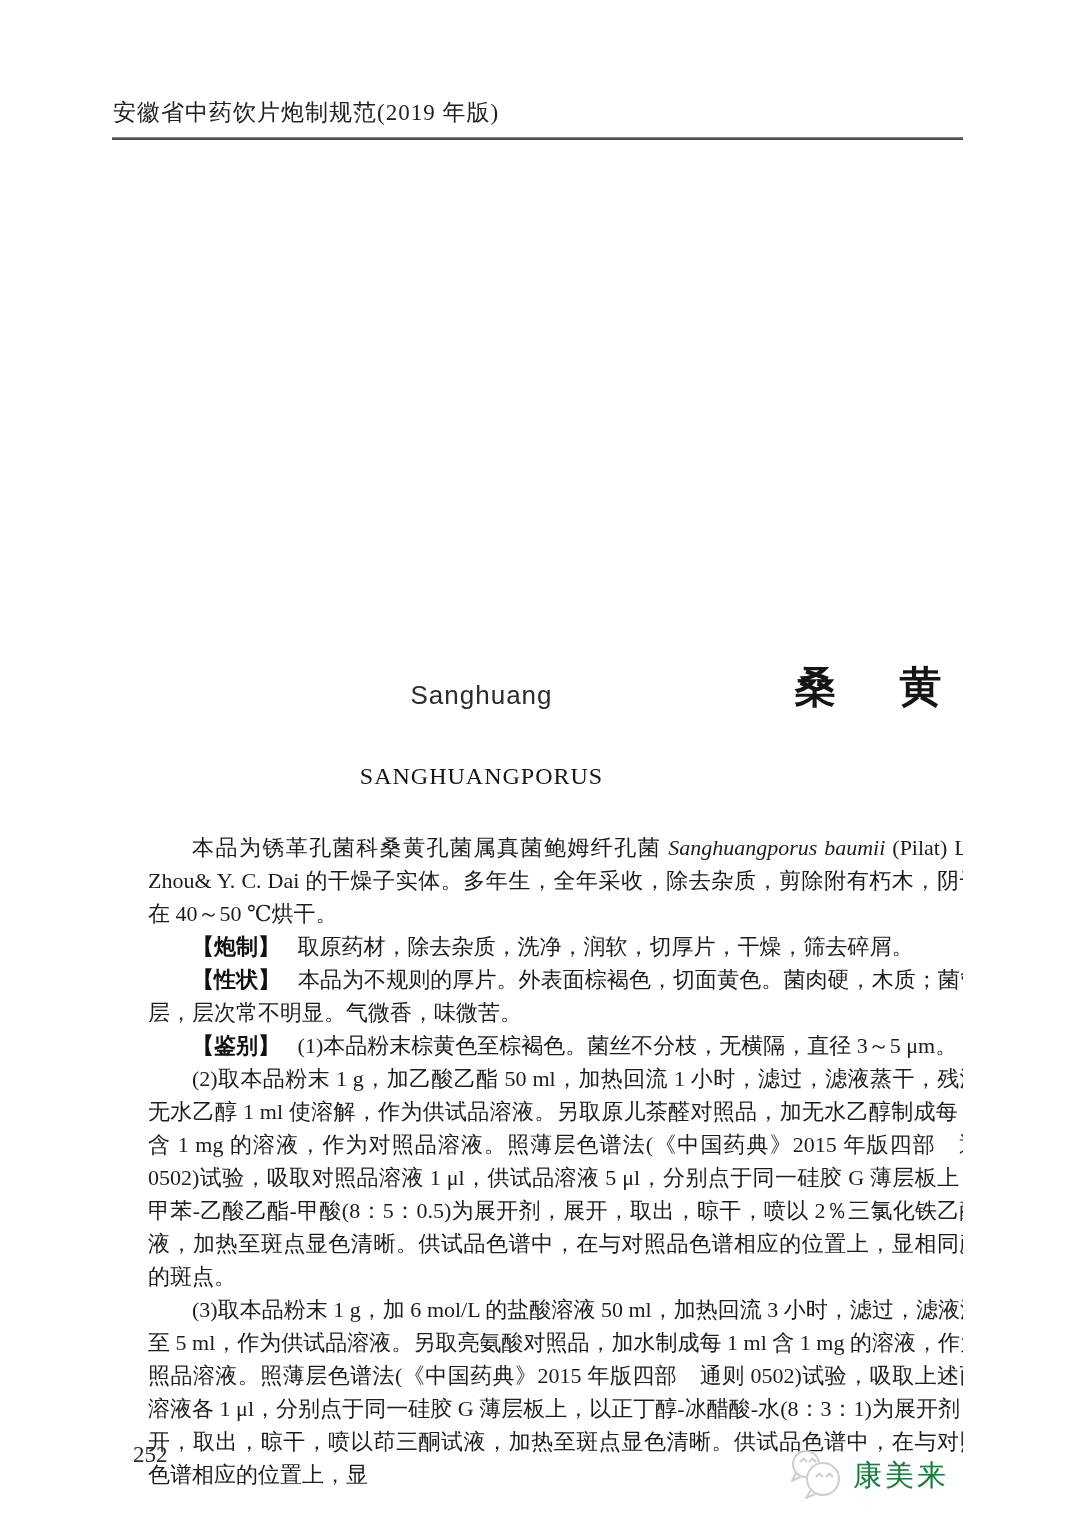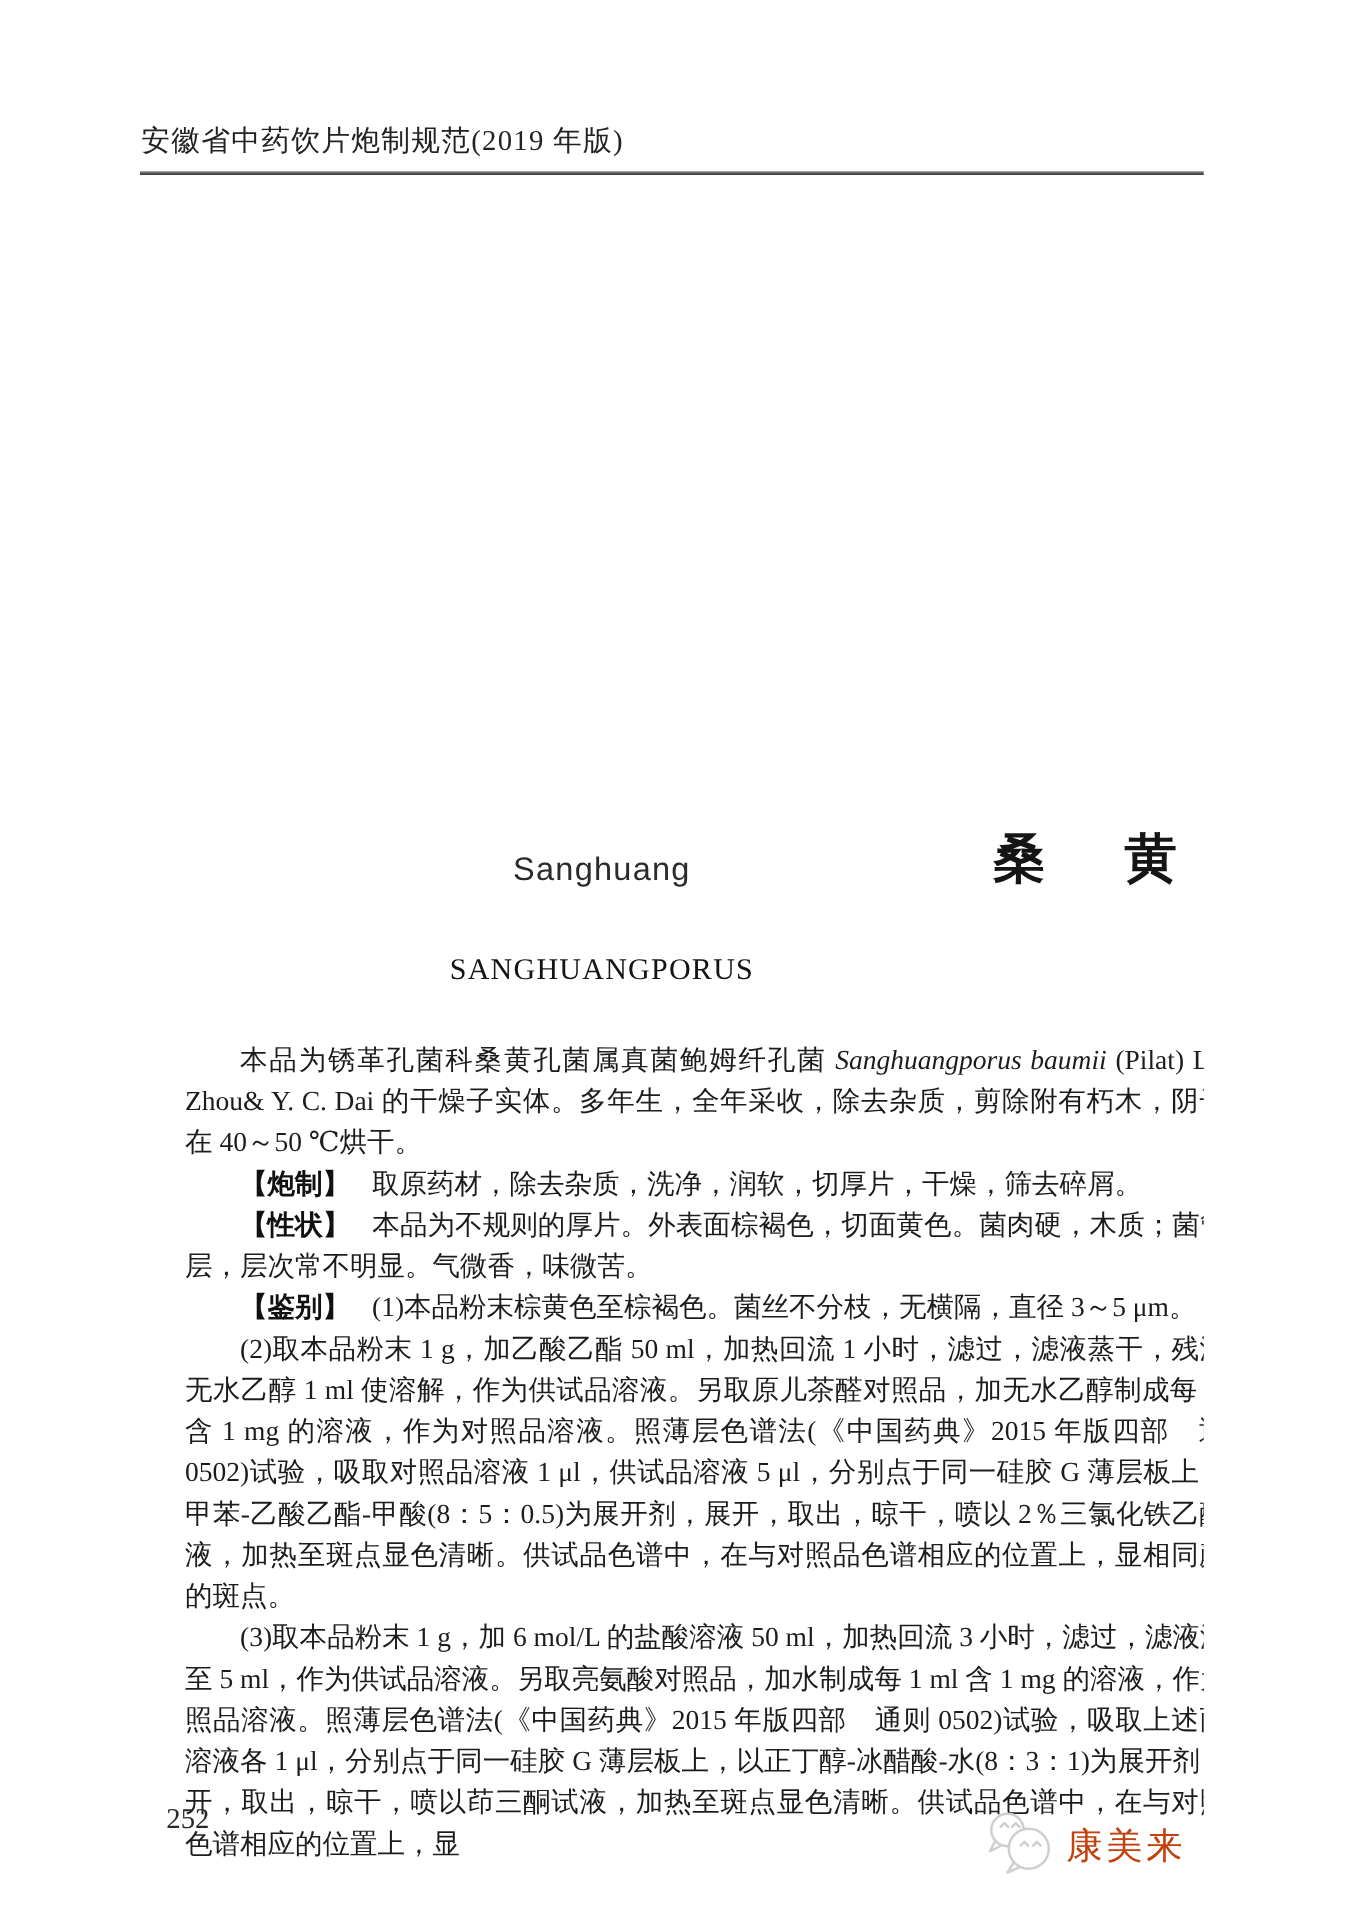--- a/index.html
+++ b/index.html
@@ -110,21 +110,21 @@
     top: 1447px;
     display: flex;
     align-items: center;
     gap: 8px;
     user-select: none;
   }
   .watermark-text {
     font-family: "Liberation Sans", "DejaVu Sans", sans-serif;
     font-size: 29px;
     letter-spacing: 3px;
-    color: #c2410c;
+    color: #15803d;
     text-shadow: 0 0 1px #e4e4e4;
   }
 </style>
 </head>
 <body>
 
 <div class="page">
 
   <div class="running-head">安徽省中药饮片炮制规范(2019 年版)</div>
   <div class="header-rule"></div>

